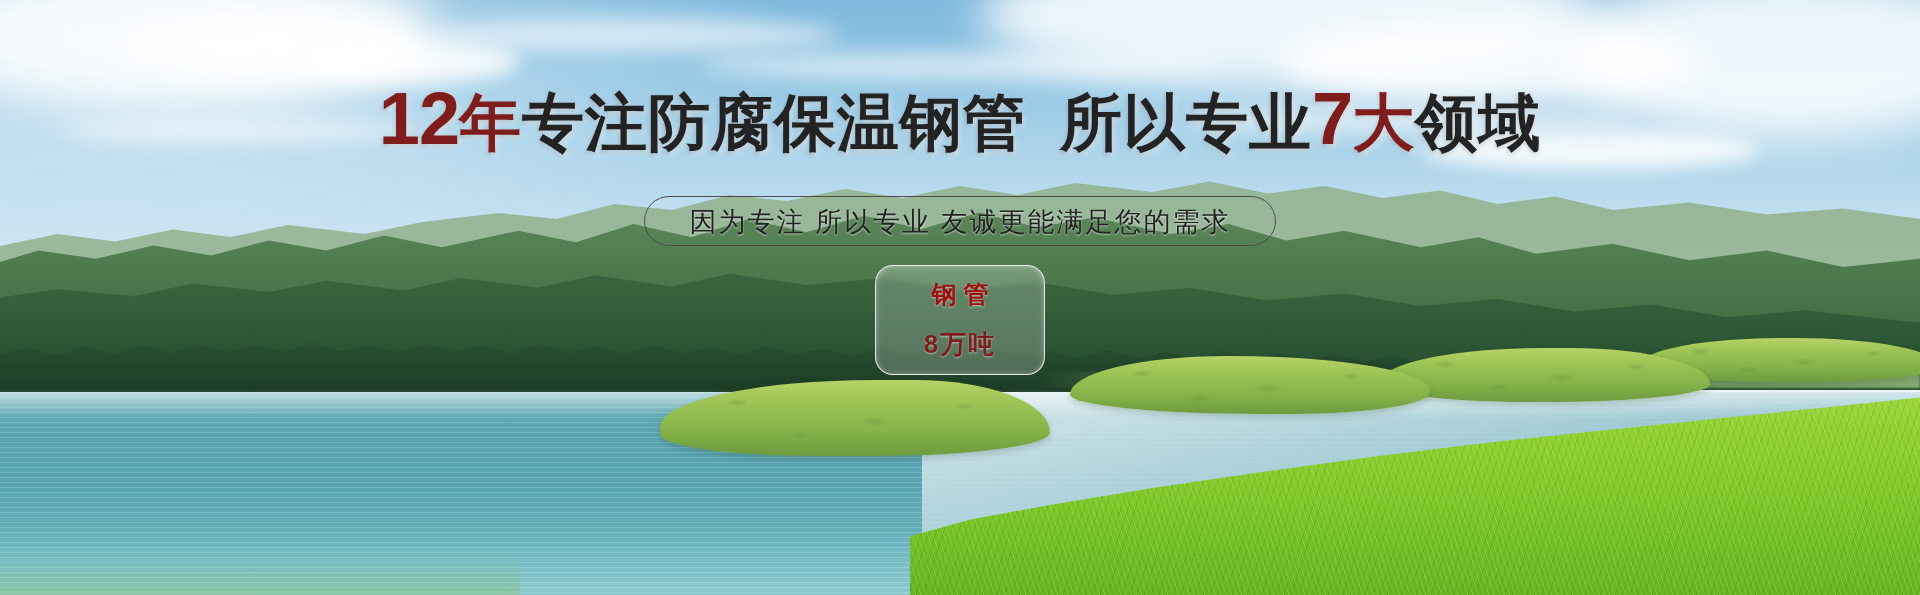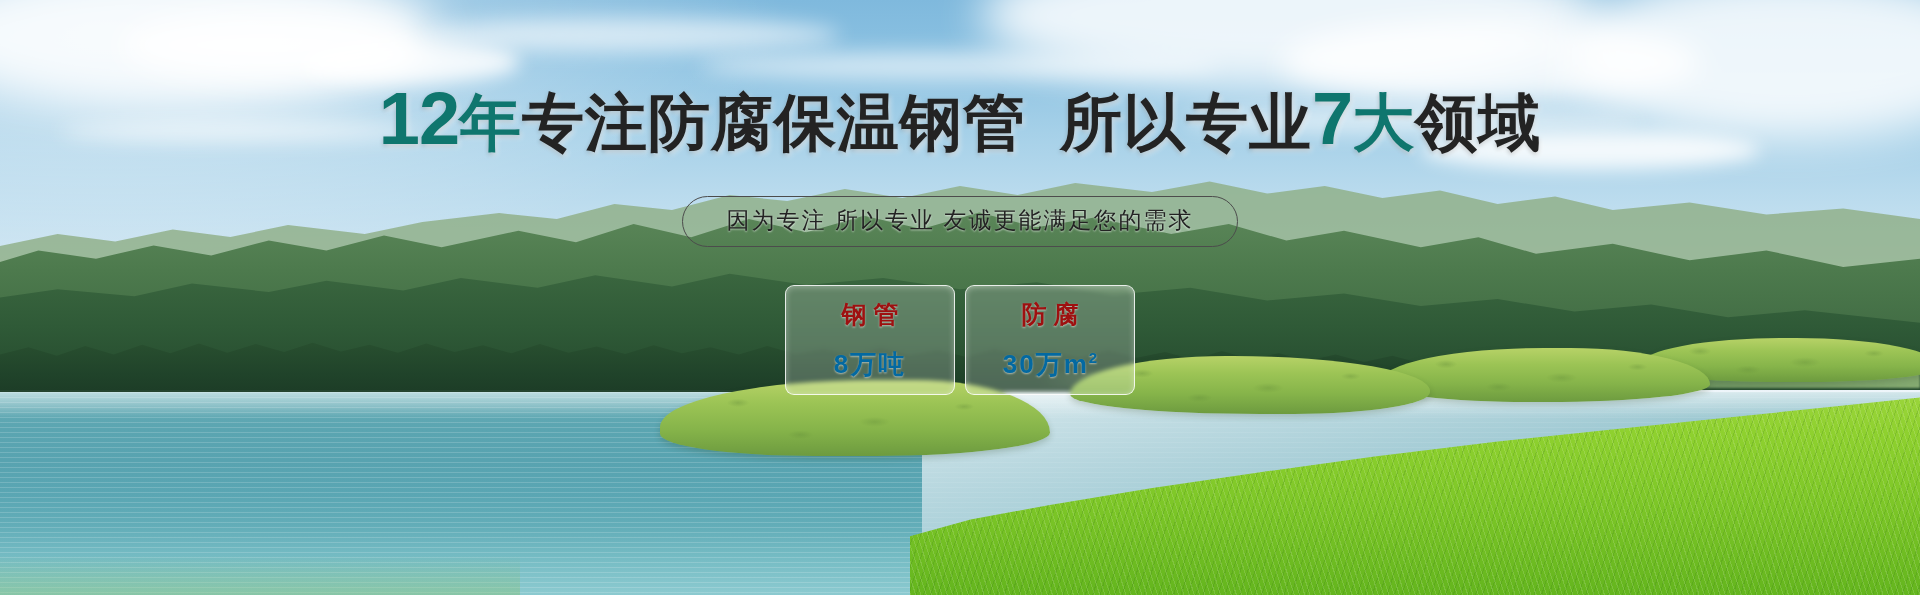--- a/index.html
+++ b/index.html
@@ -187,64 +187,63 @@
 
   .headline {
     position:absolute; left:0; right:0; top:82px;
     text-align:center;
     font-size:62px; line-height:1; font-weight:bold;
     letter-spacing:1px;
     color:#232323;
     text-shadow:2px 3px 5px rgba(255,255,255,.55), 0 2px 4px rgba(0,0,0,.25);
     white-space:nowrap;
   }
-  .headline .red { color:#0f766e; }
+  .headline .red { color:#7f1d1d; }
   .headline .num {
     font-size:74px; letter-spacing:-1px;
   }
   .headline .gap { display:inline-block; width:34px; }
 
   .subtitle-wrap {
     position:absolute; left:0; right:0; top:196px; text-align:center;
   }
   .subtitle {
     display:inline-block;
-    padding:9px 44px 11px;
+    padding:9px 44px 5px;
     border:1.6px solid #4c4c4c;
     border-radius:34px;
-    font-size:23px; line-height:1.25;
+    font-size:27px; line-height:1.25;
     color:#232323; letter-spacing:2px;
     white-space:nowrap;
     text-shadow:0 1px 2px rgba(255,255,255,.6);
   }
 
   
   .cards {
     position:absolute; left:0; right:0; top:265px;
     display:flex; justify-content:center; gap:10px;
   }
   .card {
     width:170px; height:110px;
     border:1px solid rgba(255,255,255,.85);
-    border-radius:9px;
+    border-radius:18px;
     background:rgba(255,255,255,.22);
     backdrop-filter:blur(2px);
     display:flex; flex-direction:column;
     align-items:center; justify-content:center;
     box-shadow:0 1px 6px rgba(255,255,255,.35) inset;
-    margin-top:20px;
   }
   .card-title {
     font-size:25px; font-weight:bold; color:#9e1010;
     letter-spacing:7px; text-indent:7px;
     margin-bottom:16px;
     text-shadow:0 1px 2px rgba(255,255,255,.55);
   }
   .card-value {
-    font-size:26px; font-weight:bold; color:#0369a1;
+    font-size:26px; font-weight:bold; color:#7f1d1d;
     letter-spacing:2px;
     text-shadow:0 1px 2px rgba(255,255,255,.55);
   }
   .card-value sup { font-size:15px; vertical-align:super; letter-spacing:0; }
 </style>
 </head>
 <body>
 
 <div id="banner">
 
@@ -301,22 +300,18 @@
       <div class="subtitle">因为专注 所以专业 友诚更能满足您的需求</div>
     </div>
 
     <div class="cards">
 
       <div class="card">
         <div class="card-title">钢管</div>
         <div class="card-value"><span>8万吨</span></div>
       </div>
 
-      <div class="card">
-        <div class="card-title">防腐</div>
-        <div class="card-value"><span>30万m</span><sup>2</sup></div>
-      </div>
 
 
     </div>
 
   </div>
 </div>
 
 </body></html>

